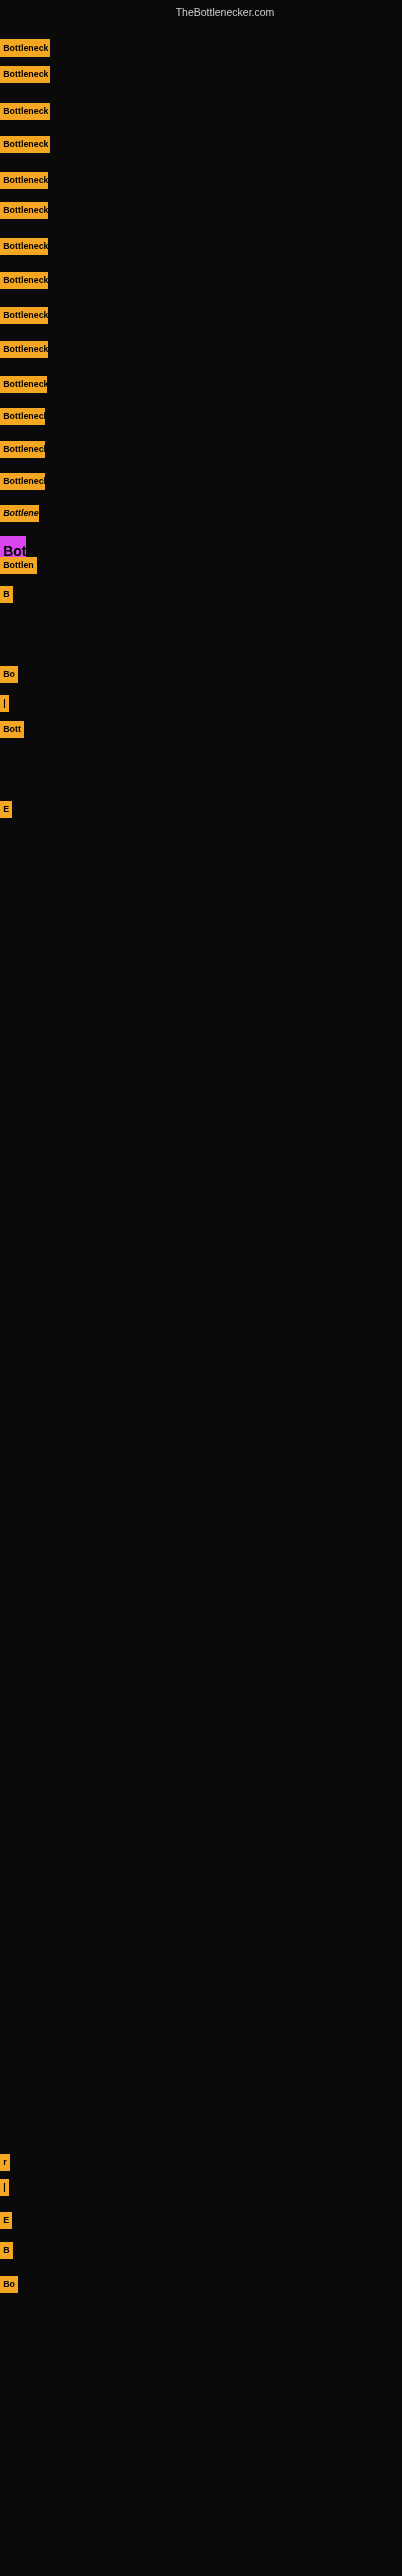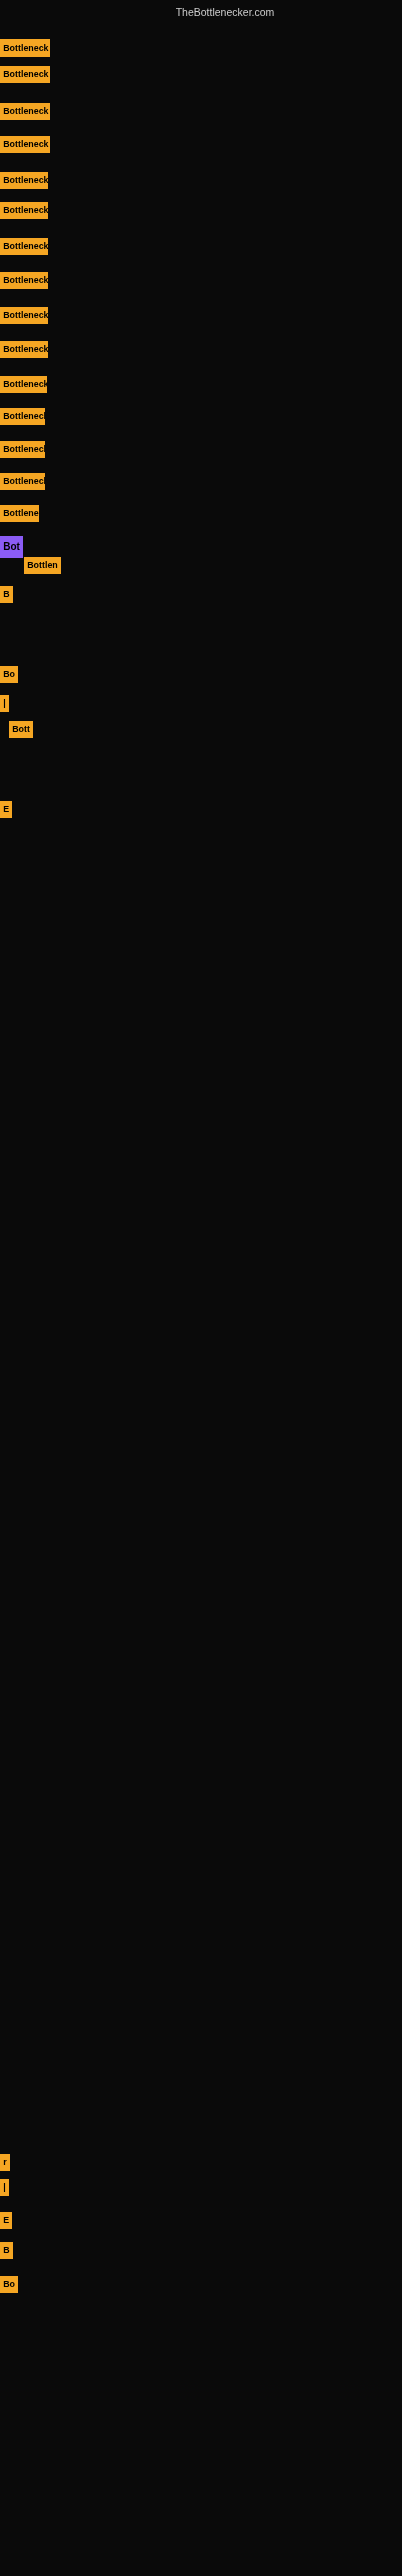--- a/index.html
+++ b/index.html
@@ -63,39 +63,39 @@
     </div>
     <div style="position: absolute; top: 386px; left: 0px; display: flex; align-items: center;">
       <span style="background-color: rgb(245, 166, 35); color: rgb(0, 0, 0); font-size: 8.9px; font-weight: bold; padding: 1.6px 3.2px; white-space: nowrap; overflow: hidden; max-width: 45px; height: 17.7px; display: flex; align-items: center;">Bottleneck re</span>
     </div>
     <div style="position: absolute; top: 419px; left: 0px; display: flex; align-items: center;">
       <span style="background-color: rgb(245, 166, 35); color: rgb(0, 0, 0); font-size: 8.9px; font-weight: bold; padding: 1.6px 3.2px; white-space: nowrap; overflow: hidden; max-width: 45px; height: 17.7px; display: flex; align-items: center;">Bottleneck re</span>
     </div>
     <div style="position: absolute; top: 451px; left: 0px; display: flex; align-items: center;">
       <span style="background-color: rgb(245, 166, 35); color: rgb(0, 0, 0); font-size: 8.9px; font-weight: bold; padding: 1.6px 3.2px; white-space: nowrap; overflow: hidden; max-width: 45px; height: 17.7px; display: flex; align-items: center;">Bottleneck re</span>
     </div>
-    <div style="position: absolute; top: 483px; left: 0px; display: flex; align-items: center;">
+    <div style="position: absolute; top: 483px; left: 0px; display: flex; align-items: center; font-style: italic;">
       <span style="background-color: rgb(245, 166, 35); color: rgb(0, 0, 0); font-size: 8.9px; font-weight: bold; padding: 1.6px 3.2px; white-space: nowrap; overflow: hidden; max-width: 39px; height: 17.7px; display: flex; align-items: center;">Bottlene</span>
     </div>
     <div style="position: absolute; top: 514px; left: 0px; display: flex; align-items: center;">
-      <span style="background-color: #8b5cf6; color: rgb(0, 0, 0); font-size: 10px; font-weight: bold; padding: 1.6px 3.2px; white-space: nowrap; overflow: hidden; max-width: 26px; height: 22px; display: flex; align-items: center;">Bot</span>
+      <span style="background-color: #d946ef; color: rgb(0, 0, 0); font-size: 14px; font-weight: bold; padding: 1.6px 3.2px; white-space: nowrap; overflow: hidden; max-width: 26px; height: 30px; display: flex; align-items: center;">Bot</span>
     </div>
-    <div style="position: absolute; top: 535px; left: 0px; display: flex; align-items: center; margin-left: 24px;">
+    <div style="position: absolute; top: 535px; left: 0px; display: flex; align-items: center;">
       <span style="background-color: rgb(245, 166, 35); color: rgb(0, 0, 0); font-size: 8.9px; font-weight: bold; padding: 1.6px 3.2px; white-space: nowrap; overflow: hidden; max-width: 37px; height: 17.7px; display: flex; align-items: center;">Bottlen</span>
     </div>
     <div style="position: absolute; top: 564px; left: 0px; display: flex; align-items: center;">
       <span style="background-color: rgb(245, 166, 35); color: rgb(0, 0, 0); font-size: 8.9px; font-weight: bold; padding: 1.6px 3.2px; white-space: nowrap; overflow: hidden; max-width: 17.7px; height: 17.7px; display: flex; align-items: center;">B</span>
     </div>
     <div style="position: absolute; top: 644px; left: 0px; display: flex; align-items: center;">
       <span style="background-color: rgb(245, 166, 35); color: rgb(0, 0, 0); font-size: 8.9px; font-weight: bold; padding: 1.6px 3.2px; white-space: nowrap; overflow: hidden; max-width: 21px; height: 17.7px; display: flex; align-items: center;">Bo</span>
     </div>
     <div style="position: absolute; top: 673px; left: 0px; display: flex; align-items: center;">
       <span style="background-color: rgb(245, 166, 35); color: rgb(0, 0, 0); font-size: 8.9px; font-weight: bold; padding: 1.6px 3.2px; white-space: nowrap; overflow: hidden; max-width: 12px; height: 17.7px; display: flex; align-items: center;">|</span>
     </div>
-    <div style="position: absolute; top: 699px; left: 9px; display: flex; align-items: center;">
+    <div style="position: absolute; top: 699px; left: 0px; display: flex; align-items: center;">
       <span style="background-color: rgb(245, 166, 35); color: rgb(0, 0, 0); font-size: 8.9px; font-weight: bold; padding: 1.6px 3.2px; white-space: nowrap; overflow: hidden; max-width: 27px; height: 17.7px; display: flex; align-items: center;">Bott</span>
     </div>
     <div style="position: absolute; top: 779px; left: 0px; display: flex; align-items: center;">
       <span style="background-color: rgb(245, 166, 35); color: rgb(0, 0, 0); font-size: 8.9px; font-weight: bold; padding: 1.6px 3.2px; white-space: nowrap; overflow: hidden; max-width: 15.3px; height: 17.7px; display: flex; align-items: center;">E</span>
     </div>
     <div style="position: absolute; top: 2132px; left: 0px; display: flex; align-items: center;">
       <span style="background-color: rgb(245, 166, 35); color: rgb(0, 0, 0); font-size: 8.9px; font-weight: bold; padding: 1.6px 3.2px; white-space: nowrap; overflow: hidden; max-width: 12px; height: 17.7px; display: flex; align-items: center;">r</span>
     </div>
     <div style="position: absolute; top: 2157px; left: 0px; display: flex; align-items: center;">
       <span style="background-color: rgb(245, 166, 35); color: rgb(0, 0, 0); font-size: 8.9px; font-weight: bold; padding: 1.6px 3.2px; white-space: nowrap; overflow: hidden; max-width: 12px; height: 17.7px; display: flex; align-items: center;">|</span>

